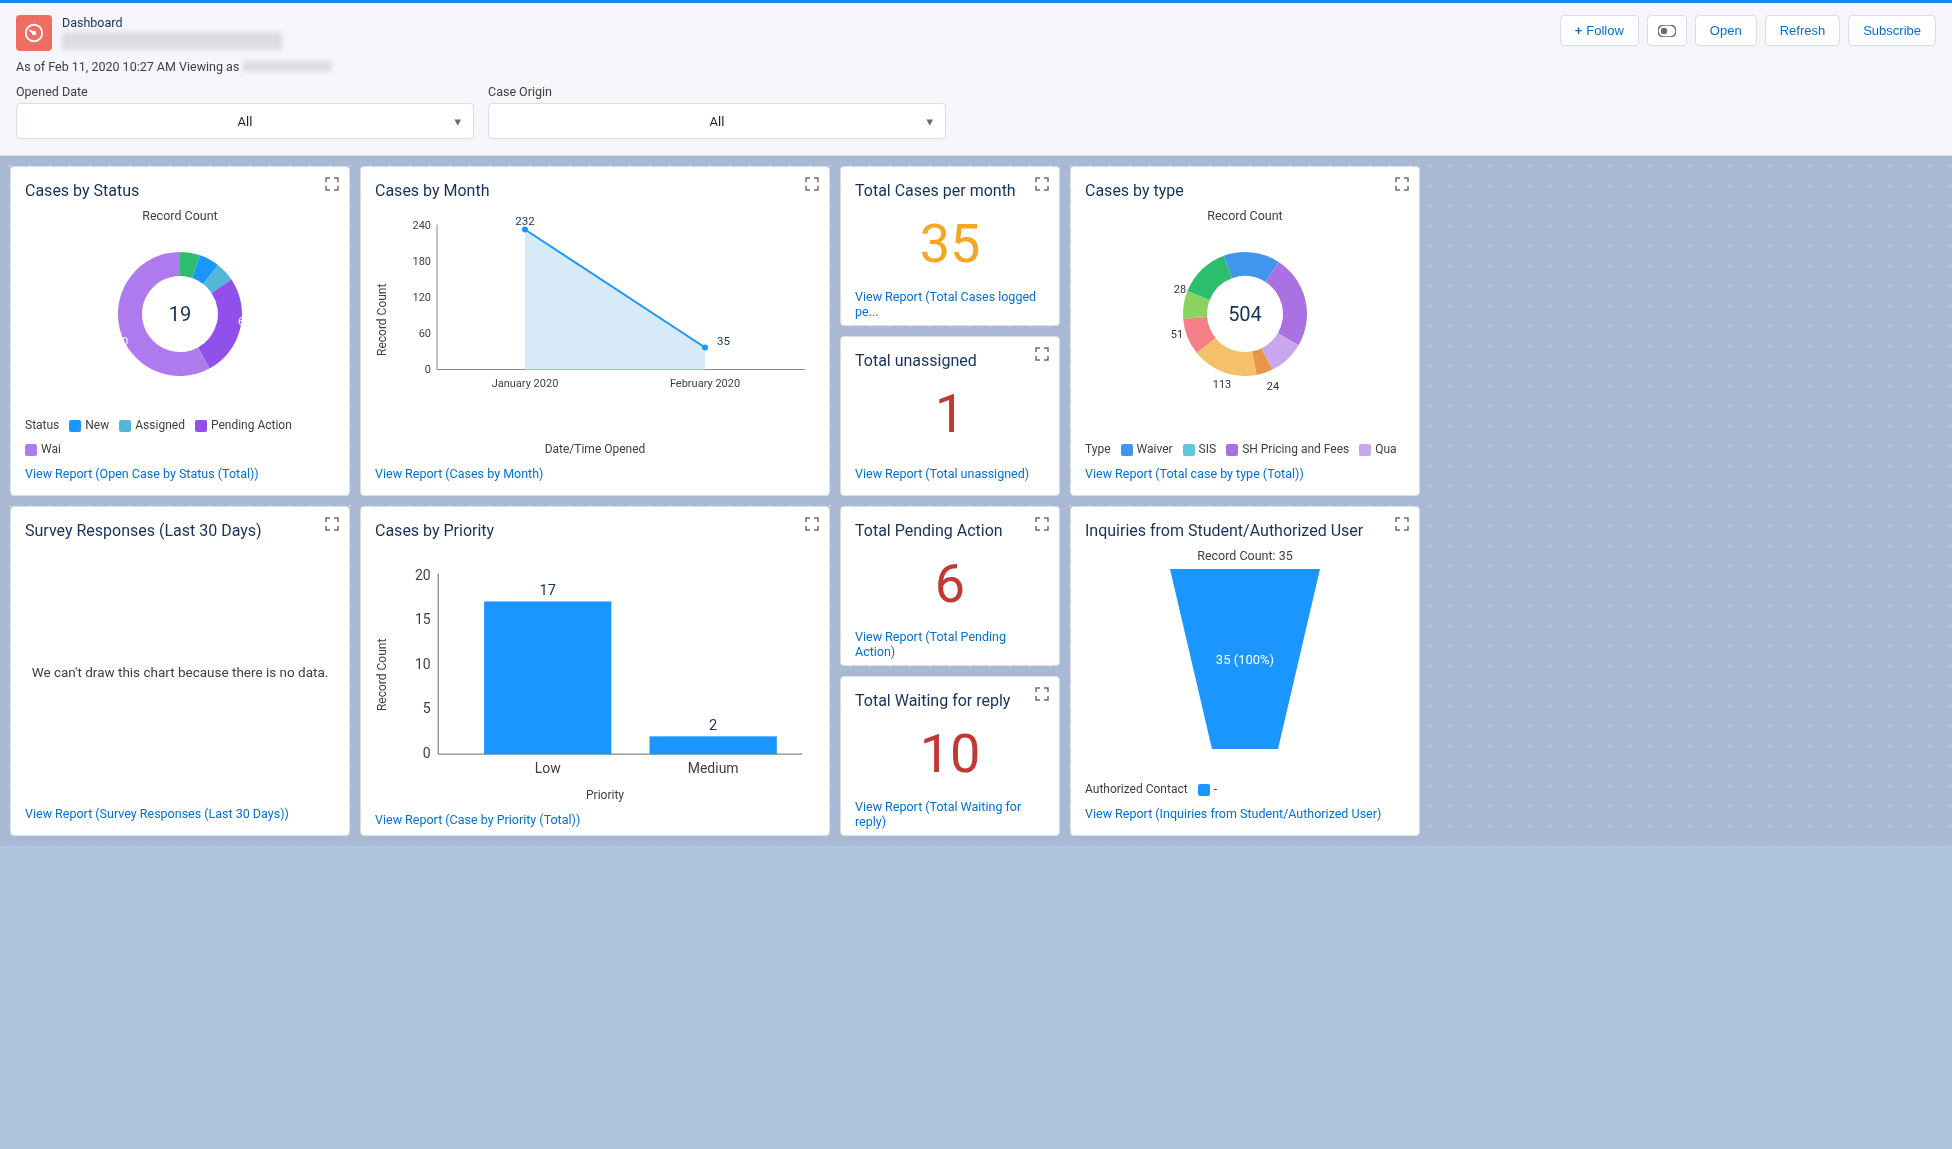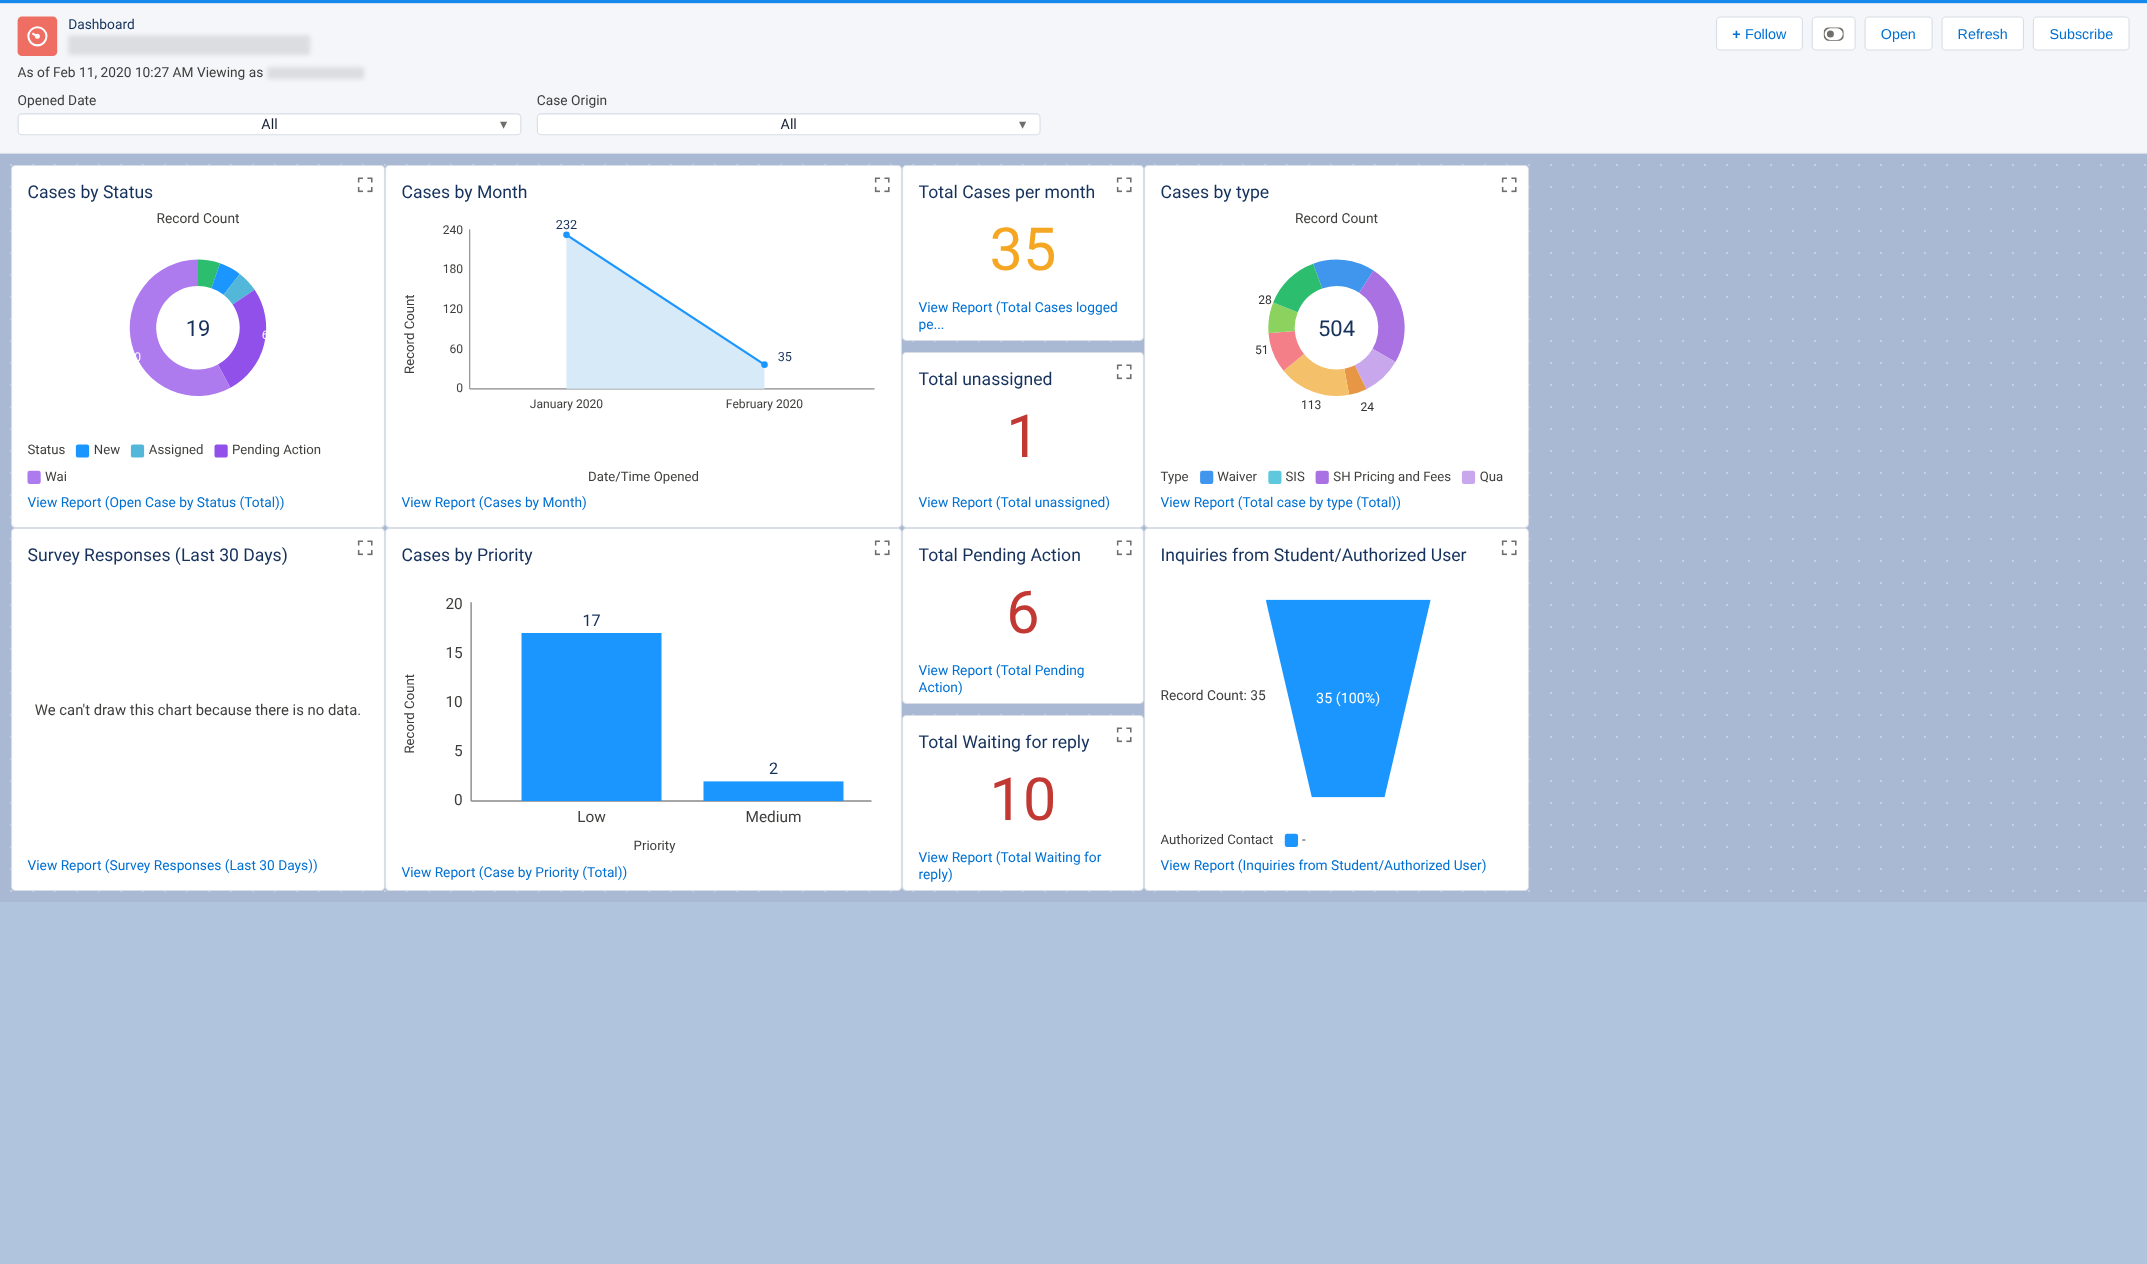--- a/index.html
+++ b/index.html
@@ -37,29 +37,30 @@
     display: flex; align-items: center; gap: 4px;
   }
   .btn.icon-only { padding: 7px 10px; color: #706e6b; }
   .timestamp { font-size: 12.5px; color: #3e3e3c; margin-top: 8px; display: flex; gap: 4px; align-items: center; }
   .timestamp .blur { width: 88px; height: 11px; background: #dcdde0; border-radius: 2px; filter: blur(2px); display: inline-block; }
   .filters { display: flex; gap: 14px; margin-top: 10px; }
   .filter { flex: 0 0 458px; display: flex; flex-direction: column; gap: 4px; }
   .filter-label { font-size: 12.5px; color: #3e3e3c; }
   .filter-select {
     background: #fff; border: 1px solid #d8dde6; border-radius: 4px;
-    height: 20px; display: flex; align-items: center; position: relative;
+    height: 36px; display: flex; align-items: center; position: relative;
     justify-content: center; color: #182132; font-size: 13px; cursor: pointer;
   }
   .filter-select .chev { position: absolute; right: 12px; color: #706e6b; }
 
   .grid {
     padding: 10px;
     display: grid;
     grid-template-columns: 340px 470px 220px 350px;
+    gap: 10px;
     background: #a9b9d4;
     background-image: radial-gradient(circle, #c5cfe0 1px, transparent 1px);
     background-size: 20px 20px;
   }
   .card {
     background: #fff; border: 1px solid #d8dde6; border-radius: 4px;
     padding: 14px; position: relative; display: flex; flex-direction: column;
   }
   .card-title { font-size: 16px; color: #16325c; font-weight: 400; margin: 0 0 8px 0; }
   .expand-icon { position: absolute; top: 10px; right: 10px; color: #706e6b; cursor: pointer; }
@@ -92,21 +93,21 @@
     writing-mode: vertical-rl; transform: rotate(180deg);
     font-size: 12px; color: #3e3e3c; text-align: center;
   }
   .axis-label-x { font-size: 12px; color: #3e3e3c; text-align: center; margin-top: 11px; }
   .flex-row { display: flex; gap: 6px; }
   .line-chart-svg { flex: 1; }
   .tick-text { font-size: 11px; fill: #3e3e3c; }
   .data-label { font-size: 11.5px; fill: #16325c; }
 
   
-  .funnel-wrap { display: flex; flex-direction: row; align-items: center; flex: 1; position: relative; text-align: right; }
+  .funnel-wrap { display: flex; flex-direction: column; align-items: center; flex: 1; position: relative; text-align: right; }
   .funnel {
     width: 150px; height: 180px;
     background: #1b96ff;
     clip-path: polygon(0% 0%, 100% 0%, 72% 100%, 28% 100%);
     display: flex; align-items: center; justify-content: center;
     color: #fff; font-size: 13px;
   }
 
   
   .c-new { background:#1b96ff;} .c-assigned{background:#52b7d8;} .c-pending{background:#9050e9;} .c-wai{background:#ad7bee;}

